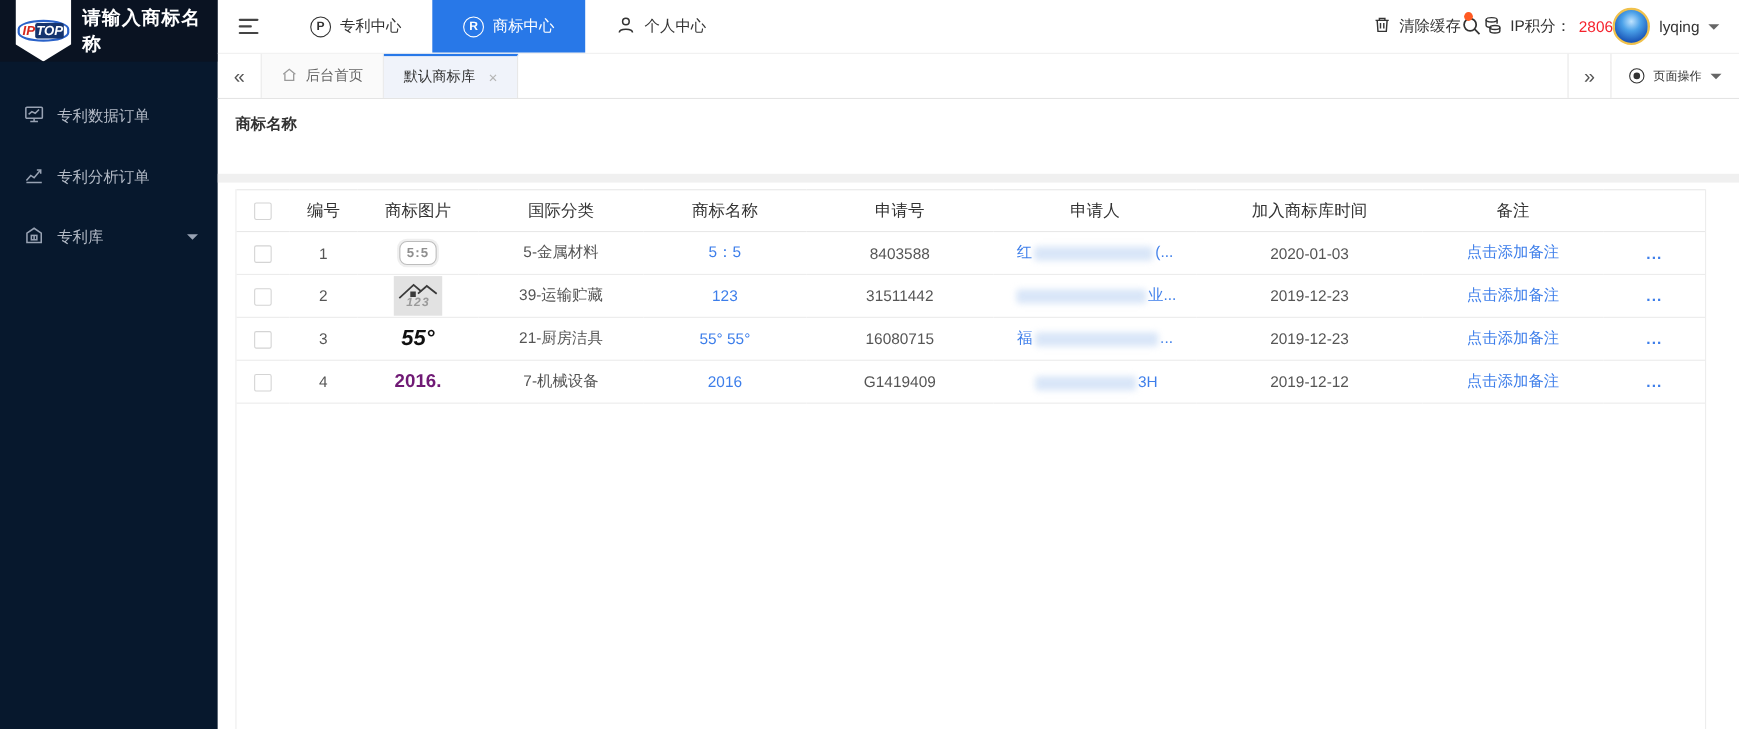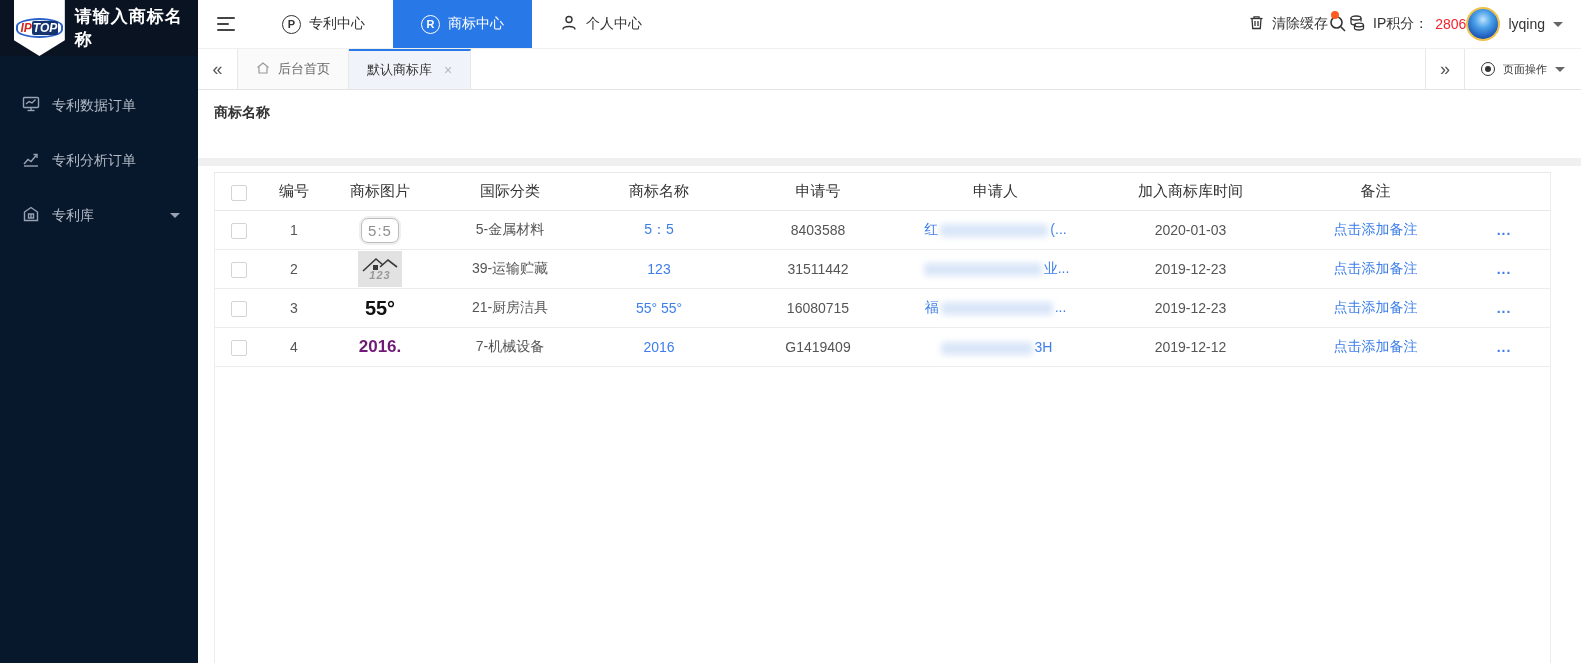--- a/index.html
+++ b/index.html
@@ -88,29 +88,29 @@
   th { height:38px; font-weight:normal; font-size:15px; color:#333; text-align:center; }
   td { height:39px; font-size:14px; color:#555; text-align:center; }
   .checkbox { width:16px; height:16px; border:1px solid #d4d4d4; border-radius:2px; background:#fff;
     display:inline-block; cursor:pointer; vertical-align:middle; }
   .link { color:#3d7eea; cursor:pointer; text-decoration:none; }
   .more-link { color:#3d7eea; font-weight:bold; letter-spacing:1px; cursor:pointer; }
   .redact { display:inline-block; height:13px; border-radius:3px; background:#d9e6f8;
     filter:blur(3px); vertical-align:middle; margin:0 2px; }
 
   
-  .mark-stamp { display:inline-block; font-size:15px; color:#8f8f8f; border:1px solid #bdbdbd;
-    border-radius:7px; padding:3px 6px; box-shadow:0 0 0 2px #efefef; background:#fff; letter-spacing:1px; }
+  .mark-stamp { display:inline-block; font-size:12px; color:#8f8f8f; border:1px solid #bdbdbd;
+    border-radius:7px; padding:3px 6px; box-shadow:0 0 0 2px #efefef; background:#fff; letter-spacing:1px;font-weight:bold; }
   .mark-house { display:inline-flex; width:44px; height:36px; background:#e2e2e2; align-items:center;
     justify-content:center; }
   .mark-house .house-123 { font-style:italic; font-weight:bold; color:#9a9a9a; font-size:11px;
     margin-top:12px; letter-spacing:1px; }
   .mark-house svg { position:absolute; }
   .mark-wrap { position:relative; display:inline-flex; align-items:center; justify-content:center; }
-  .mark-55 { font-size:20px; font-weight:bold; color:#111; }
+  .mark-55 { font-size:20px; font-weight:bold; color:#111;font-style:italic; }
   .mark-2016 { font-size:17px; font-weight:800; color:#701a75; }
 </style>
 </head>
 <body>
 
 <div class="app">
 
   <aside class="sidebar">
     <div class="logo-area">
       <div class="shield">

